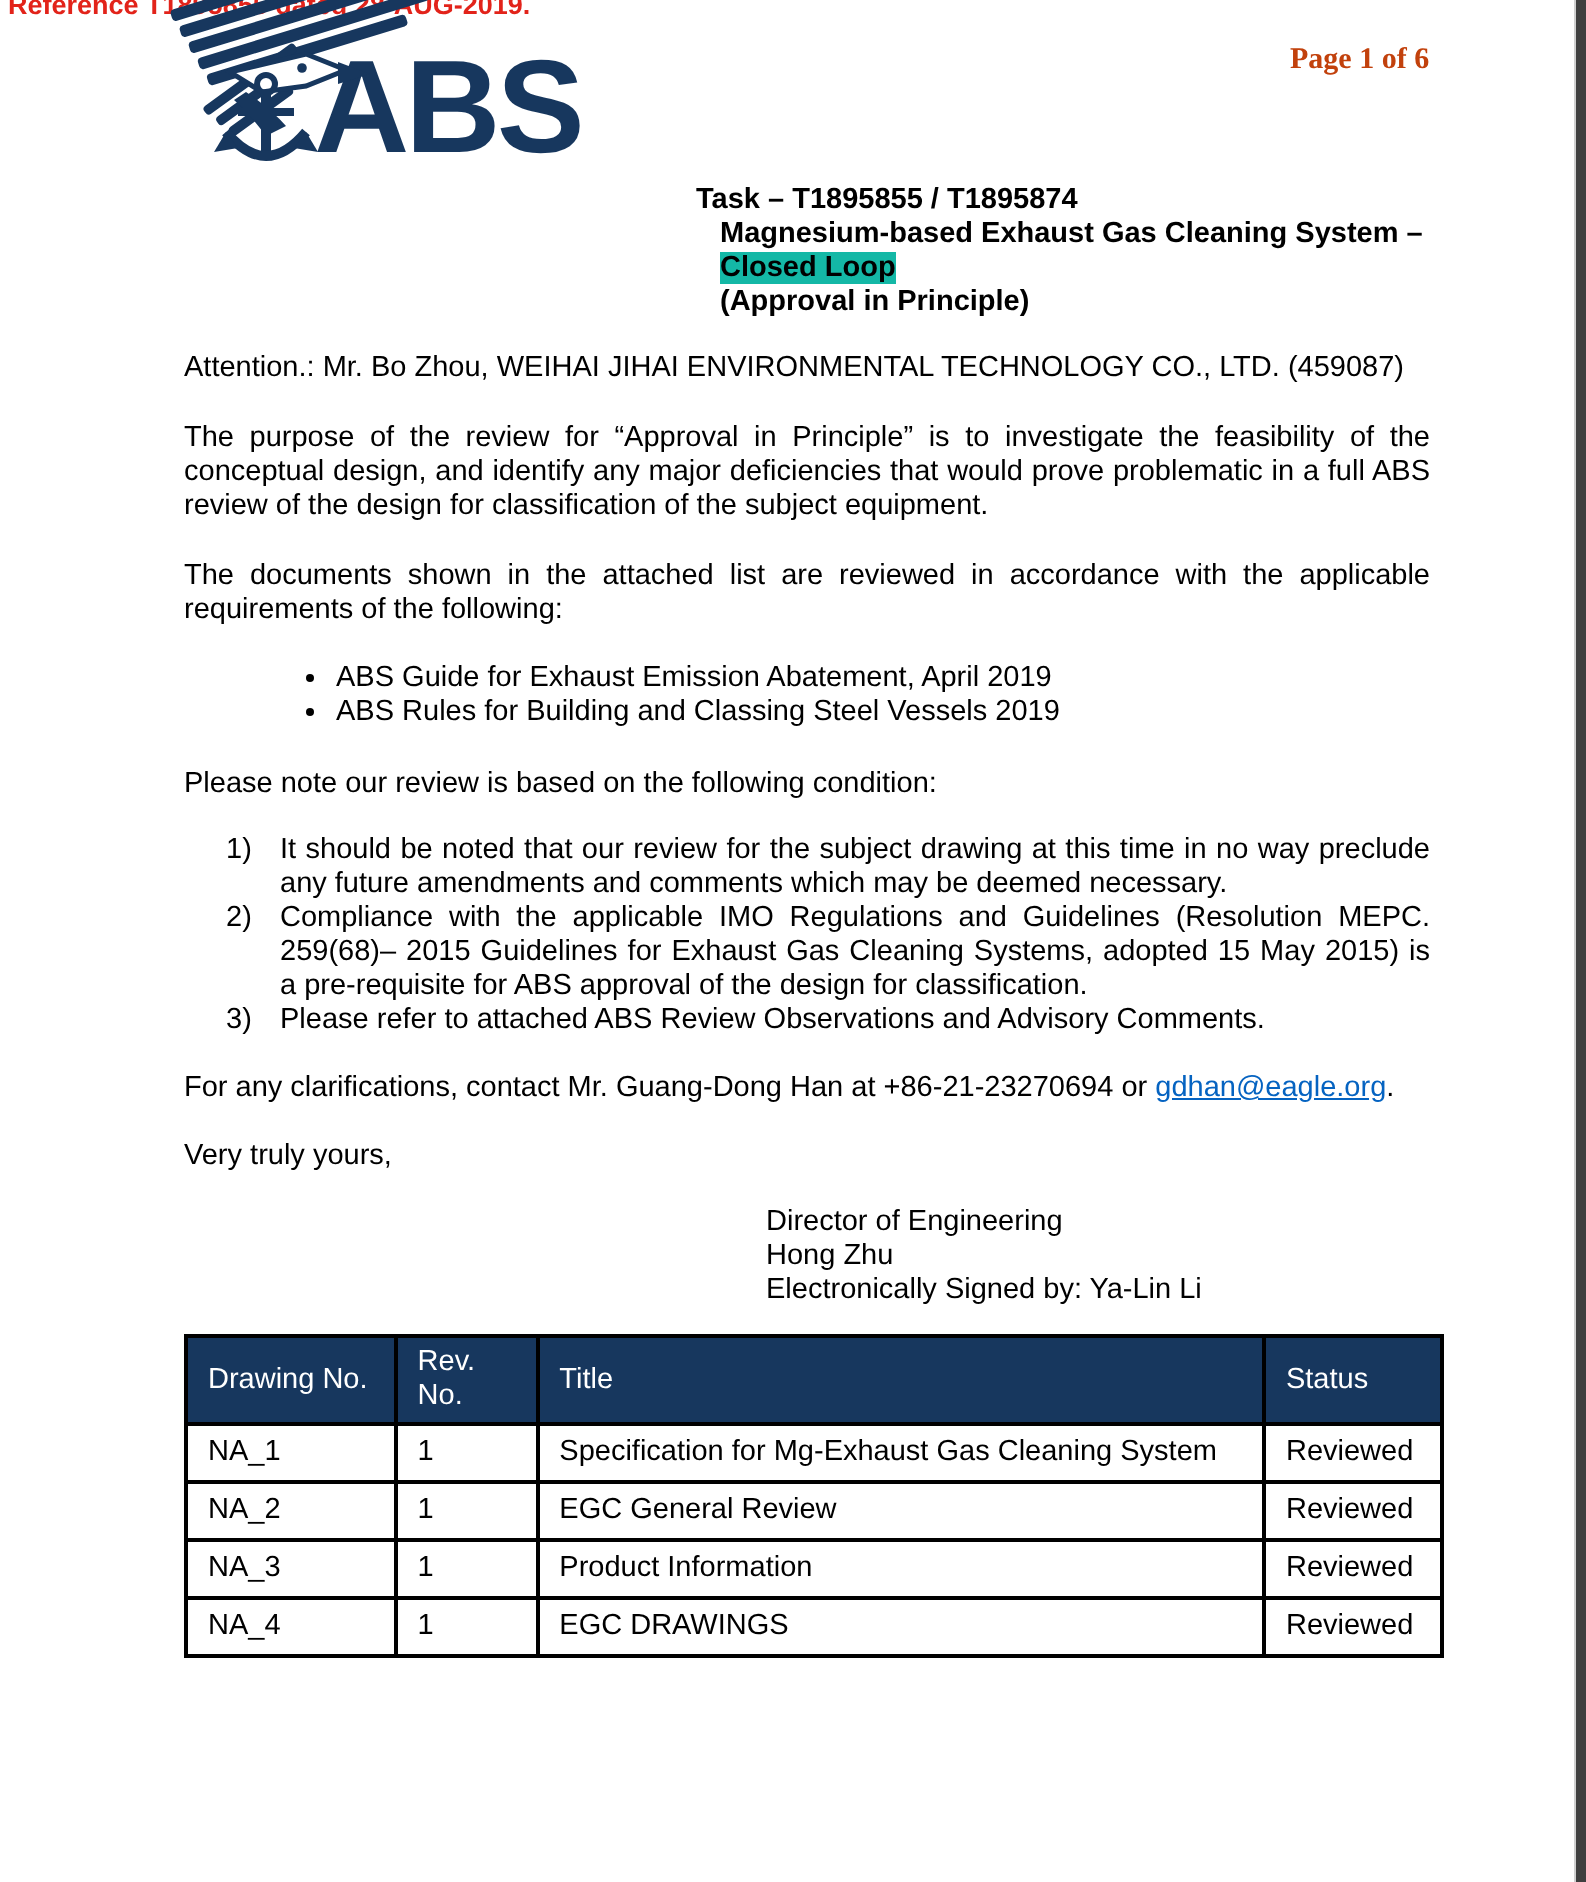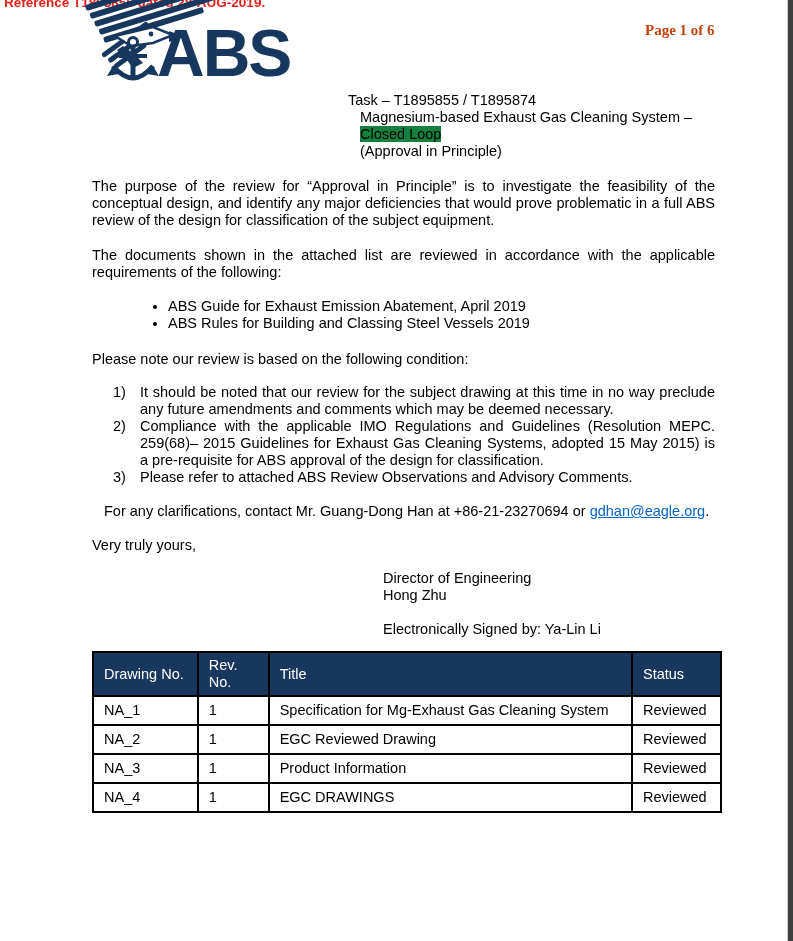--- a/index.html
+++ b/index.html
@@ -23,37 +23,37 @@
   }
   .logo-svg { position: absolute; left: 85px; top: 0; z-index: 2; }
   .page-num {
     position: absolute; left: 645px; top: 22px; z-index: 2;
     font-family: "Liberation Serif", serif; font-size: 15px; color: #c2410c; font-weight: bold;
   }
   .content {
     position: absolute; left: 92px; top: 0; width: 623px;
     font-size: 14.5px; line-height: 17px; padding-top: 92px; z-index: 3;
   }
-  .task-block { margin-left: 256px; font-weight: normal; }
+  .task-block { margin-left: 256px; font-weight: bold; }
   .task-indent { margin-left: 12px; }
-  .hl { background: #15803d; }
+  .hl { background: #14b8a6; }
   .attn { margin-top: 16px; white-space: nowrap; }
   .para { margin-top: 18px; text-align: justify; }
   .bullets { margin: 17px 0 0 0; padding-left: 76px; list-style: disc outside; }
   .note { margin-top: 19px; }
   .cond { margin-top: 16px; }
   .cond-item { display: flex; }
   .cond-num { flex: 0 0 27px; margin-left: 21px; }
   .cond-text { flex: 1; text-align: justify; }
   .para-tight { margin-top: 17px; text-align: justify; }
-  .clarify { margin-top: 17px; white-space: nowrap; margin-left: 12px; }
+  .clarify { margin-top: 17px; white-space: nowrap; }
   .email-link { color: #0563c1; text-decoration: underline; cursor: pointer; }
   .closing { margin-top: 17px; }
   .sig { margin-left: 291px; margin-top: 16px; }
-  .esign { margin-left: 291px; margin-top: 17px; }
+  .esign { margin-left: 291px; }
   .docs-heading { margin-top: 53px; text-decoration: underline; }
   table.docs { margin-top: 13px; border-collapse: collapse; width: 630px; }
   table.docs th, table.docs td {
     border: 2px solid #000; padding: 4px 10px; font-size: 14.5px;
     text-align: left; font-weight: normal; height: 29px;
   }
   table.docs th { background: #17375e; color: #ffffff; }
 </style>
 </head>
 <body>
@@ -94,20 +94,21 @@
 
   <div class="content">
 
     <div class="task-block">
       <div>Task – T1895855 / T1895874</div>
       <div class="task-indent">Magnesium-based Exhaust Gas Cleaning System –</div>
       <div class="task-indent"><span class="hl">Closed Loop</span></div>
       <div class="task-indent">(Approval in Principle)</div>
     </div>
 
+    <p class="attn">Attention.: Mr. Bo Zhou, WEIHAI JIHAI ENVIRONMENTAL TECHNOLOGY CO., LTD. (459087)</p>
 
     <p class="para">The purpose of the review for “Approval in Principle” is to investigate the feasibility of the conceptual design, and identify any major deficiencies that would prove problematic in a full ABS review of the design for classification of the subject equipment.</p>
 
     <p class="para">The documents shown in the attached list are reviewed in accordance with the applicable requirements of the following:</p>
 
     <ul class="bullets">
       <li>ABS Guide for Exhaust Emission Abatement, April 2019</li>
       <li>ABS Rules for Building and Classing Steel Vessels 2019</li>
     </ul>
 
@@ -159,21 +160,21 @@
       <tbody>
         <tr>
           <td>NA_1</td>
           <td>1</td>
           <td>Specification for Mg-Exhaust Gas Cleaning System</td>
           <td>Reviewed</td>
         </tr>
         <tr>
           <td>NA_2</td>
           <td>1</td>
-          <td>EGC Reviewed Drawing</td>
+          <td>EGC General Review</td>
           <td>Reviewed</td>
         </tr>
         <tr>
           <td>NA_3</td>
           <td>1</td>
           <td>Product Information</td>
           <td>Reviewed</td>
         </tr>
         <tr>
           <td>NA_4</td>

